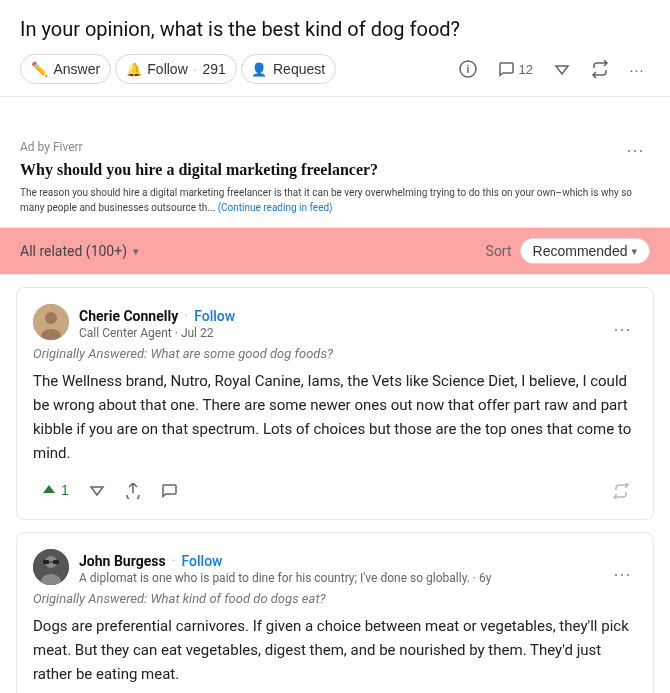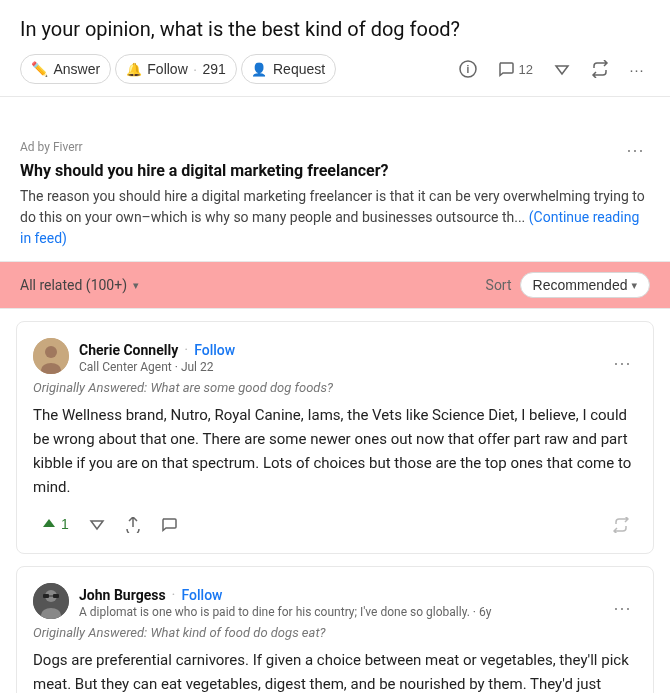--- a/index.html
+++ b/index.html
@@ -74,23 +74,24 @@
     .ad-label {
       font-size: 12px;
       color: #888;
       margin-bottom: 6px;
     }
     .ad-title {
       font-size: 16px;
       font-weight: 700;
       color: #111;
       margin-bottom: 6px;
+      font-family: Liberation Serif, serif;
     }
     .ad-text {
-      font-size: 14px;
+      font-size: 10px;
       color: #444;
       line-height: 1.5;
     }
     .ad-link {
       color: #1877f2;
       text-decoration: none;
     }
 
     
     .filter-bar {

